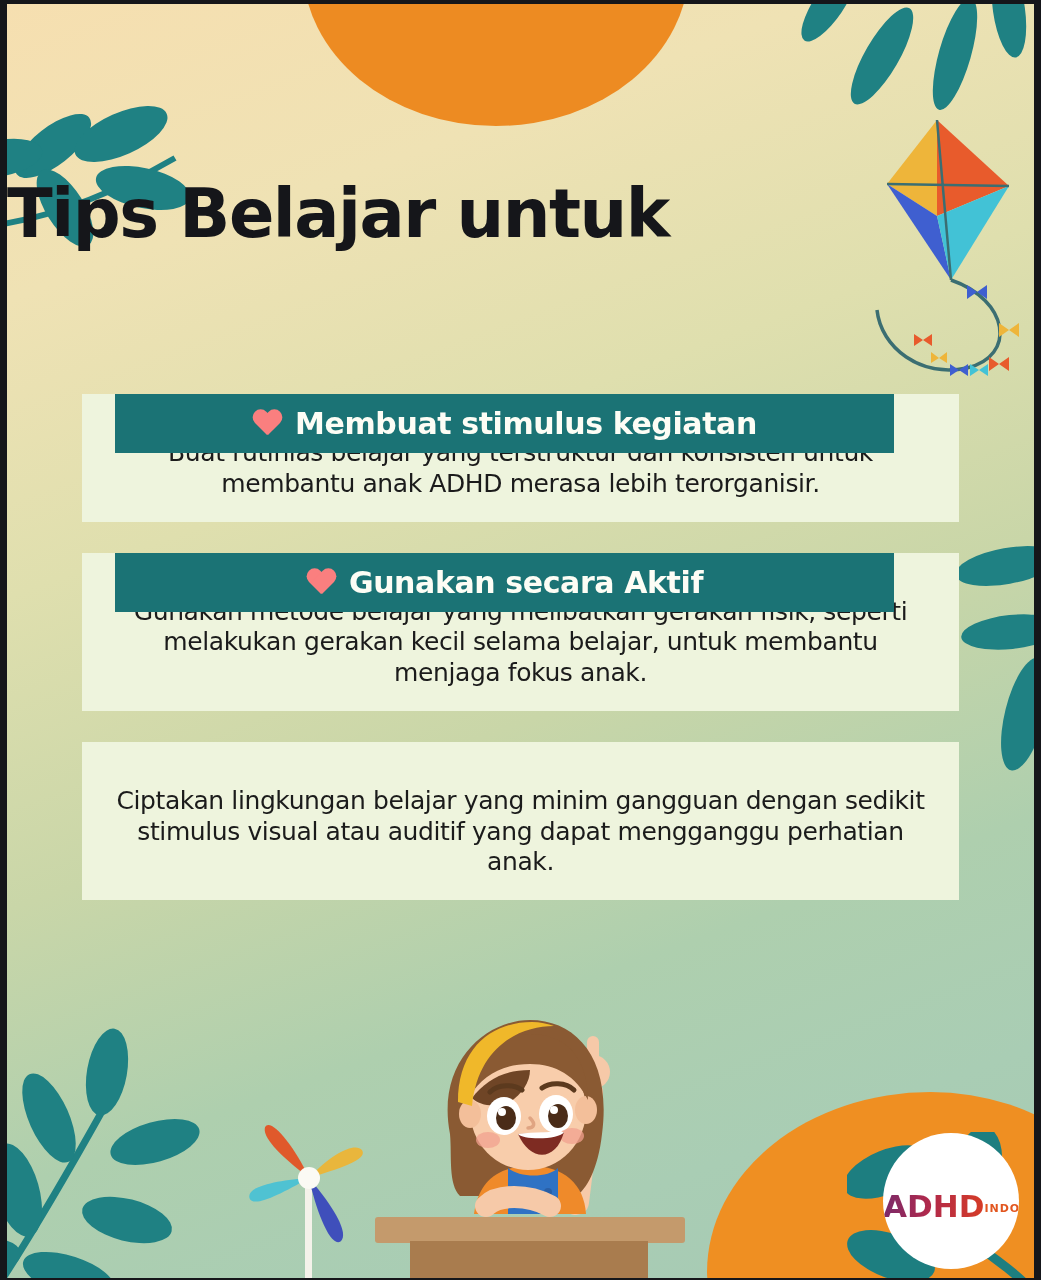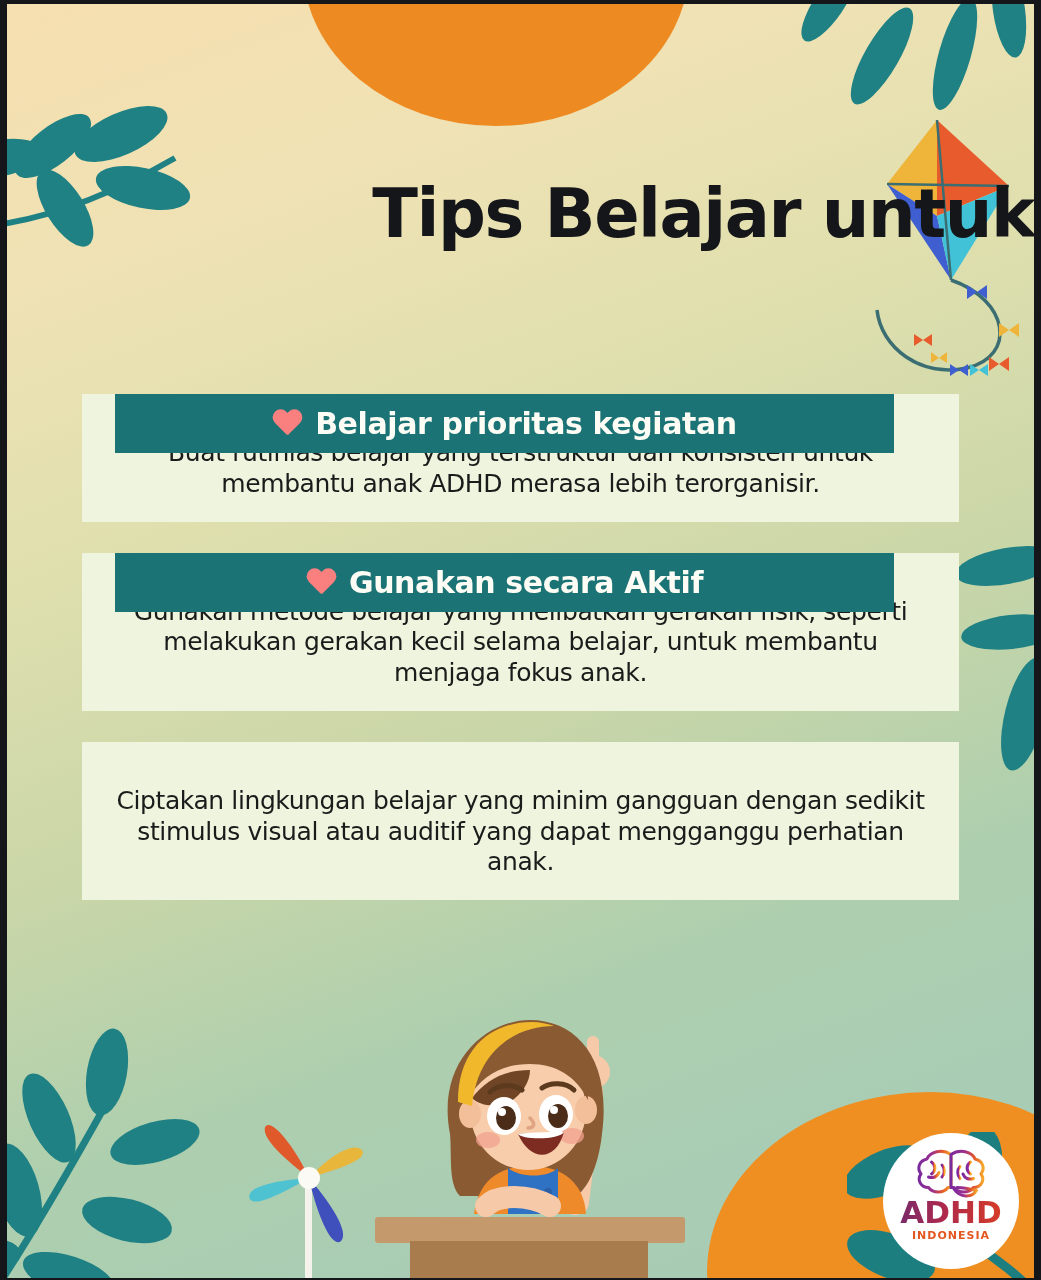--- a/index.html
+++ b/index.html
@@ -40,21 +40,21 @@
   .branch-rm{left:930px;top:520px;width:130px;height:290px;}
   
   .branch-logo{left:840px;top:1128px;width:190px;height:160px;}
 
   
   .kite-wrap{left:852px;top:108px;width:190px;height:270px;}
 
   
   .title{
     position:absolute;left:0;right:0;top:178px;
-    text-align:right;
+    text-align:left;
     color:#15161a;
     font-family:"DejaVu Sans",sans-serif;
     font-weight:bold;
     font-size:67px;
     line-height:0.97;
     letter-spacing:-1.5px;
   }
   .title .l2{display:block;}
 
   
@@ -122,21 +122,21 @@
     background:#a97c4e;
   }
 
   
   .pinwheel{position:absolute;left:232px;top:1098px;width:140px;height:182px;}
 
   
   .logo{
     position:absolute;left:876px;top:1129px;width:136px;height:136px;
     border-radius:50%;background:#ffffff;
-    display:flex;flex-direction:column;align-items:center;justify-content:flex-start;
+    display:flex;flex-direction:row;align-items:center;justify-content:flex-start;
     padding-top:14px;
     overflow:hidden;
   }
   .logo-brain{width:76px;height:54px;}
   .logo-adhd{
     font-family:"DejaVu Sans",sans-serif;font-weight:bold;
     font-size:31px;line-height:1;margin-top:-4px;
     background:linear-gradient(90deg,#7a2a6a 0%,#b0294b 45%,#d63c26 100%);
     -webkit-background-clip:text;background-clip:text;color:transparent;
     letter-spacing:0px;
@@ -212,21 +212,21 @@
 
   <div class="title">
     <span>Tips Belajar untuk</span>
   </div>
 
   <div class="cards">
 
     <div class="card">
       <div class="card-head">
         <span class="heart"></span>
-        <span class="card-head-title">Belajar prioritas kegiatan</span>
+        <span class="card-head-title">Membuat stimulus kegiatan</span>
       </div>
       <div class="card-body">
         <div class="card-text">Buat rutinias belajar yang terstruktur dan konsisten untuk membantu anak ADHD merasa lebih terorganisir.</div>
       </div>
     </div>
 
     <div class="card">
       <div class="card-head">
         <span class="heart"></span>
         <span class="card-head-title">Gunakan secara Aktif</span>

